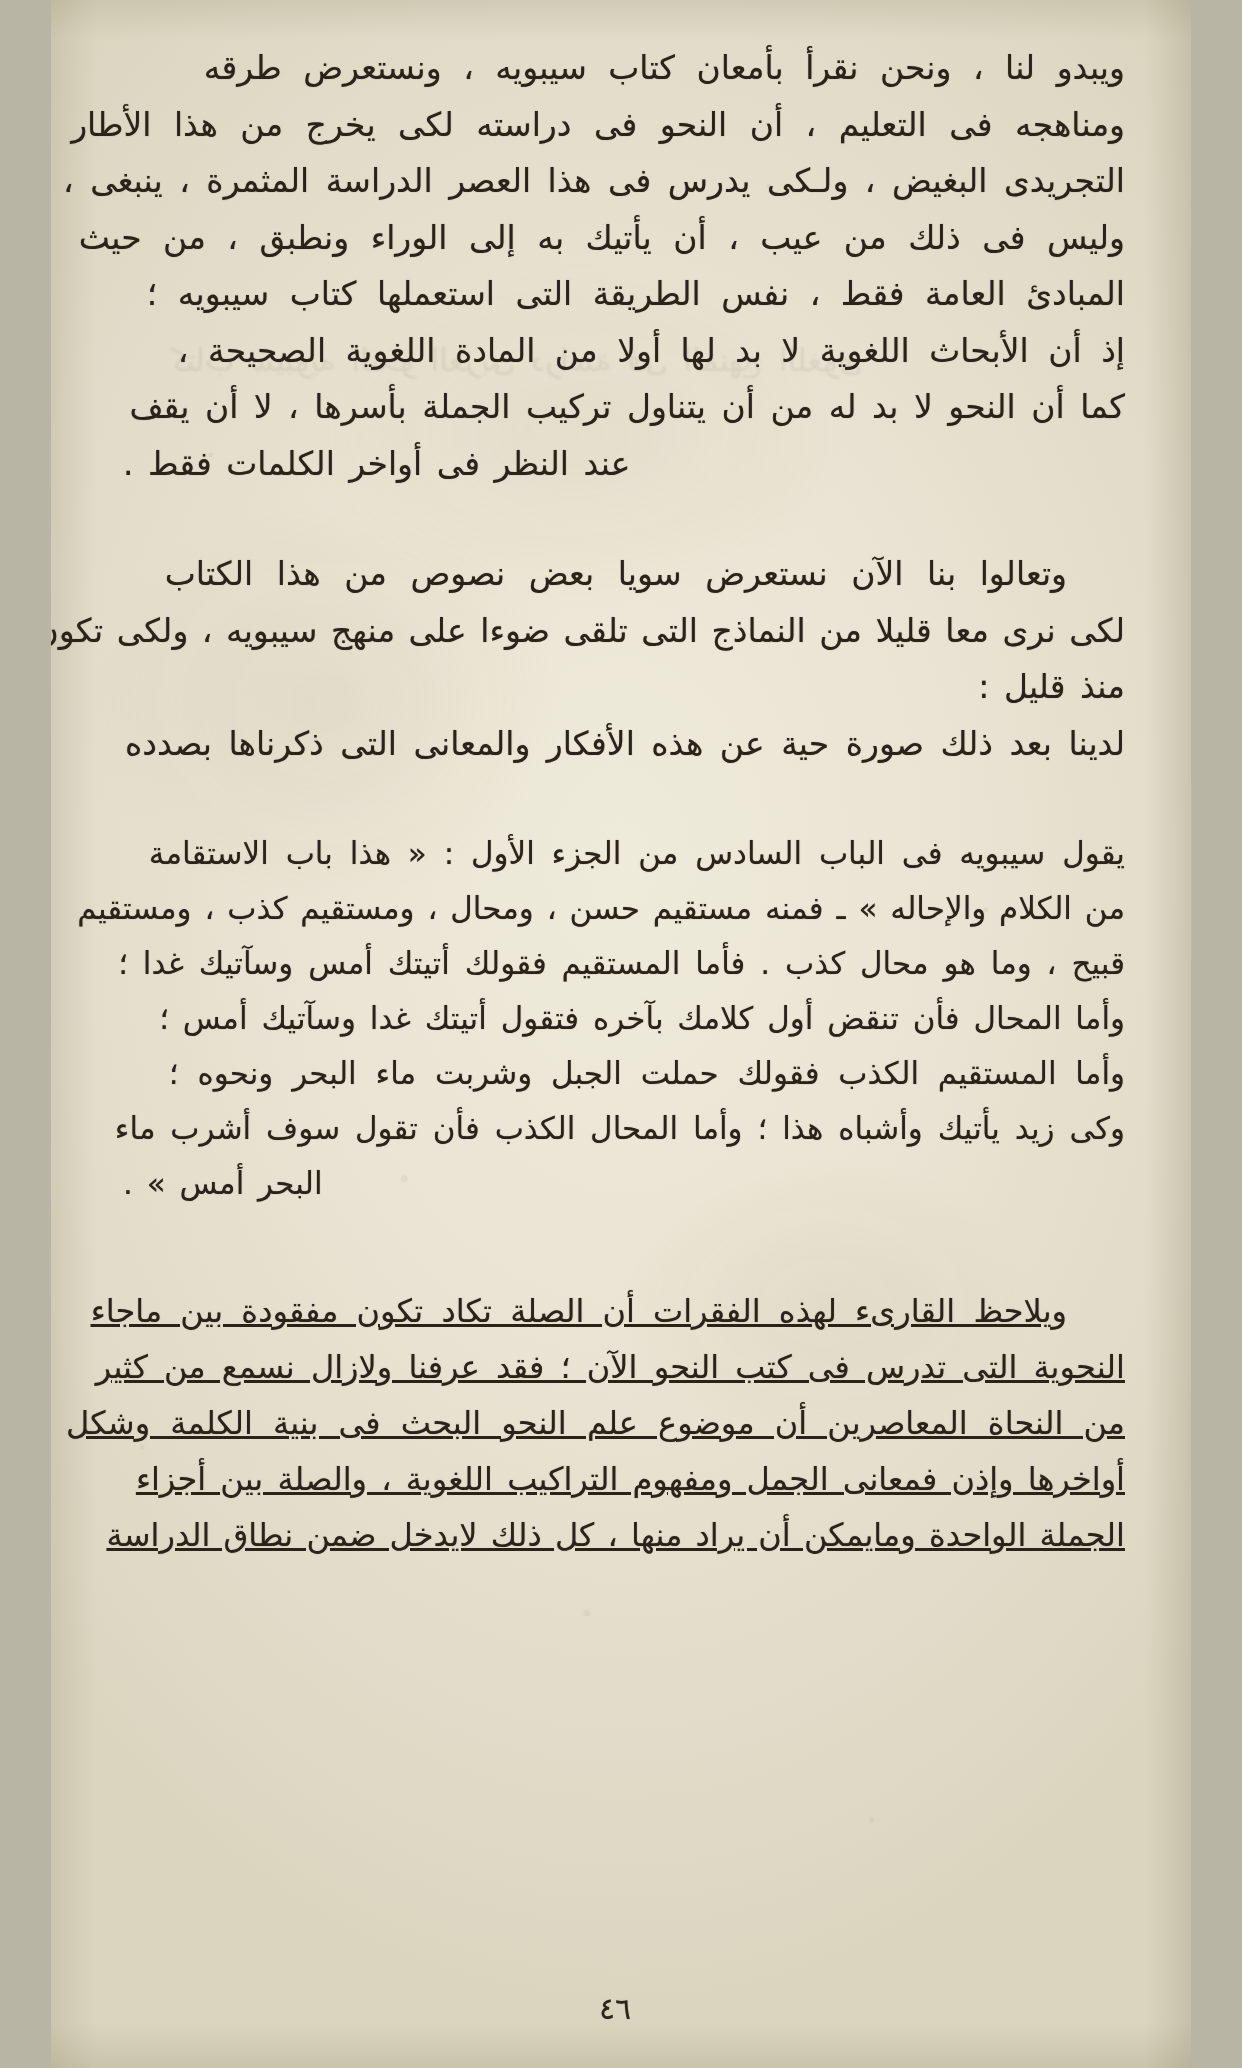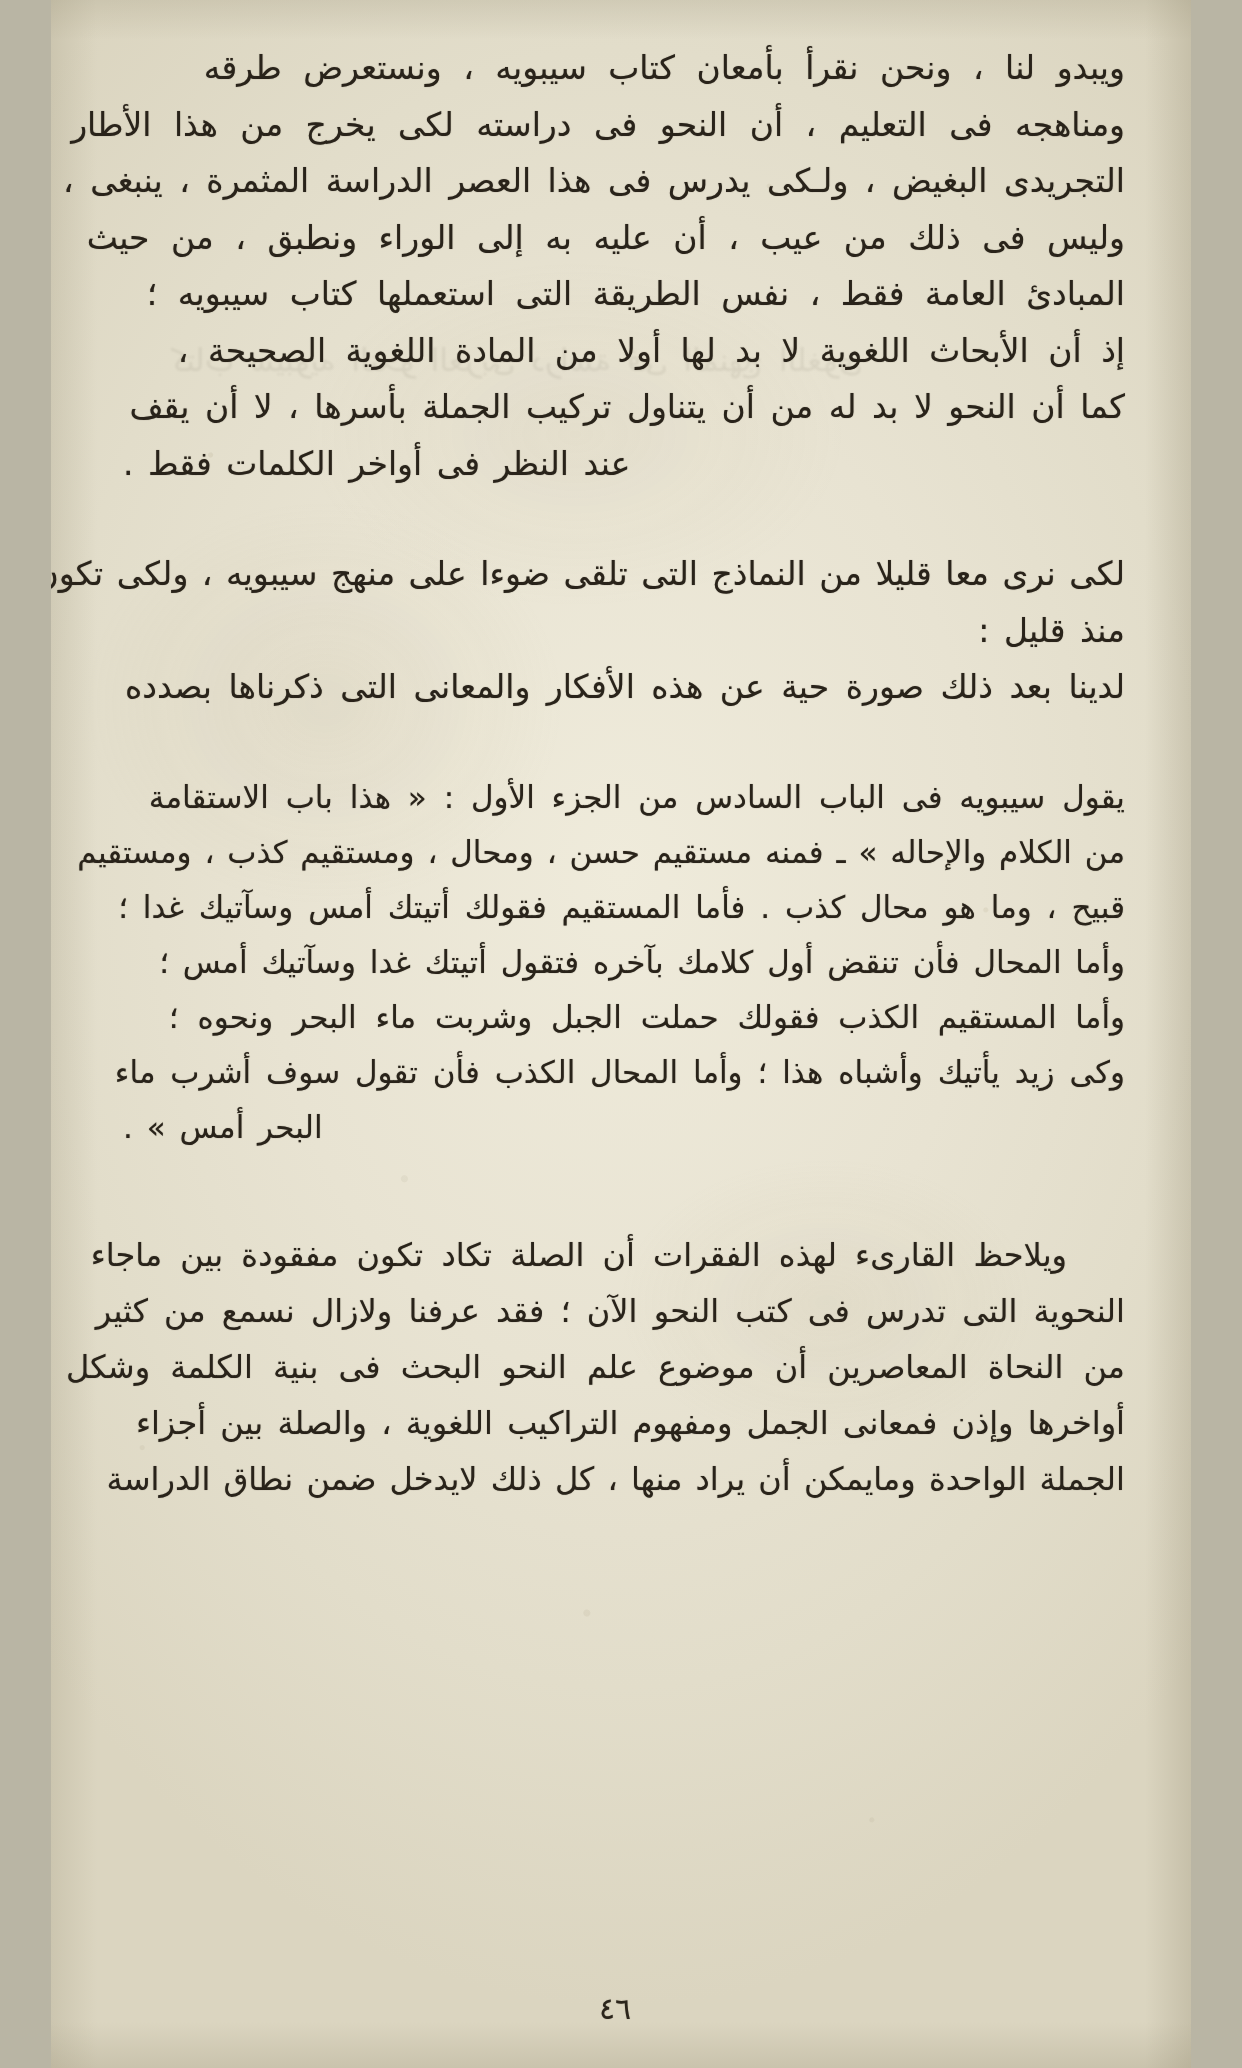--- a/index.html
+++ b/index.html
@@ -102,20 +102,21 @@
   }
 
   .blk-c .line {
     font-size: 31px;
     line-height: 55px;
   }
 
   .blk-d .line {
     font-size: 32px;
     line-height: 56px;
+    text-decoration: underline;
   }
   .j-start  { text-align: right; }
   .j-end    { text-align: left; }
 
   .indent { padding-right: 58px; }
   .gap-md { height: 54px; }
   .gap-lg { height: 72px; }
 
   .page-number {
     position: absolute;
@@ -166,30 +167,31 @@
   <div class="edge-shadow right"></div>
   <div class="edge-shadow left"></div>
   <div class="edge-shadow bottom"></div>
 
   <div class="sheet body-text">
 
     <div class="para blk-a">
       <div class="line j-start" style="word-spacing:11px;">ويبدو لنا ، ونحن نقرأ بأمعان كتاب سيبويه ، ونستعرض طرقه</div>
       <div class="line j-start" style="word-spacing:12px;">ومناهجه فى التعليم ، أن النحو فى دراسته لكى يخرج من هذا الأطار</div>
       <div class="line j-start" style="word-spacing:6px;">التجريدى البغيض ، ولـكى يدرس فى هذا العصر الدراسة المثمرة ، ينبغى ،</div>
-      <div class="line j-start" style="word-spacing:11px;">وليس فى ذلك من عيب ، أن عليه به إلى الوراء ونطبق ، من حيث</div>
+      <div class="line j-start" style="word-spacing:11px;">وليس فى ذلك من عيب ، أن يأتيك به إلى الوراء ونطبق ، من حيث</div>
       <div class="line j-start" style="word-spacing:10px;">المبادئ العامة فقط ، نفس الطريقة التى استعملها كتاب سيبويه ؛</div>
       <div class="line j-start" style="word-spacing:9px;">إذ أن الأبحاث اللغوية لا بد لها أولا من المادة اللغوية الصحيحة ،</div>
       <div class="line j-start" style="word-spacing:5px;">كما أن النحو لا بد له من أن يتناول تركيب الجملة بأسرها ، لا أن يقف</div>
       <div class="line j-end" style="word-spacing:4px;">عند النظر فى أواخر الكلمات فقط .</div>
     </div>
 
     <div class="gap-md"></div>
 
     <div class="para blk-b">
+      <div class="line j-start indent" style="word-spacing:13px;">وتعالوا بنا الآن نستعرض سويا بعض نصوص من هذا الكتاب</div>
       <div class="line j-start" style="word-spacing:3px;">لكى نرى معا قليلا من النماذج التى تلقى ضوءا على منهج سيبويه ، ولكى تكون</div>
       <div class="line j-start" style="word-spacing:4px;">منذ قليل :</div>
       <div class="line j-start" style="word-spacing:6px;">لدينا بعد ذلك صورة حية عن هذه الأفكار والمعانى التى ذكرناها بصدده</div>
     </div>
 
     <div class="gap-md"></div>
 
     <div class="para blk-c">
       <div class="line j-start" style="word-spacing:7px;">يقول سيبويه فى الباب السادس من الجزء الأول : « هذا باب الاستقامة</div>
       <div class="line j-start" style="word-spacing:3px;">من الكلام والإحاله » ـ فمنه مستقيم حسن ، ومحال ، ومستقيم كذب ، ومستقيم</div>

